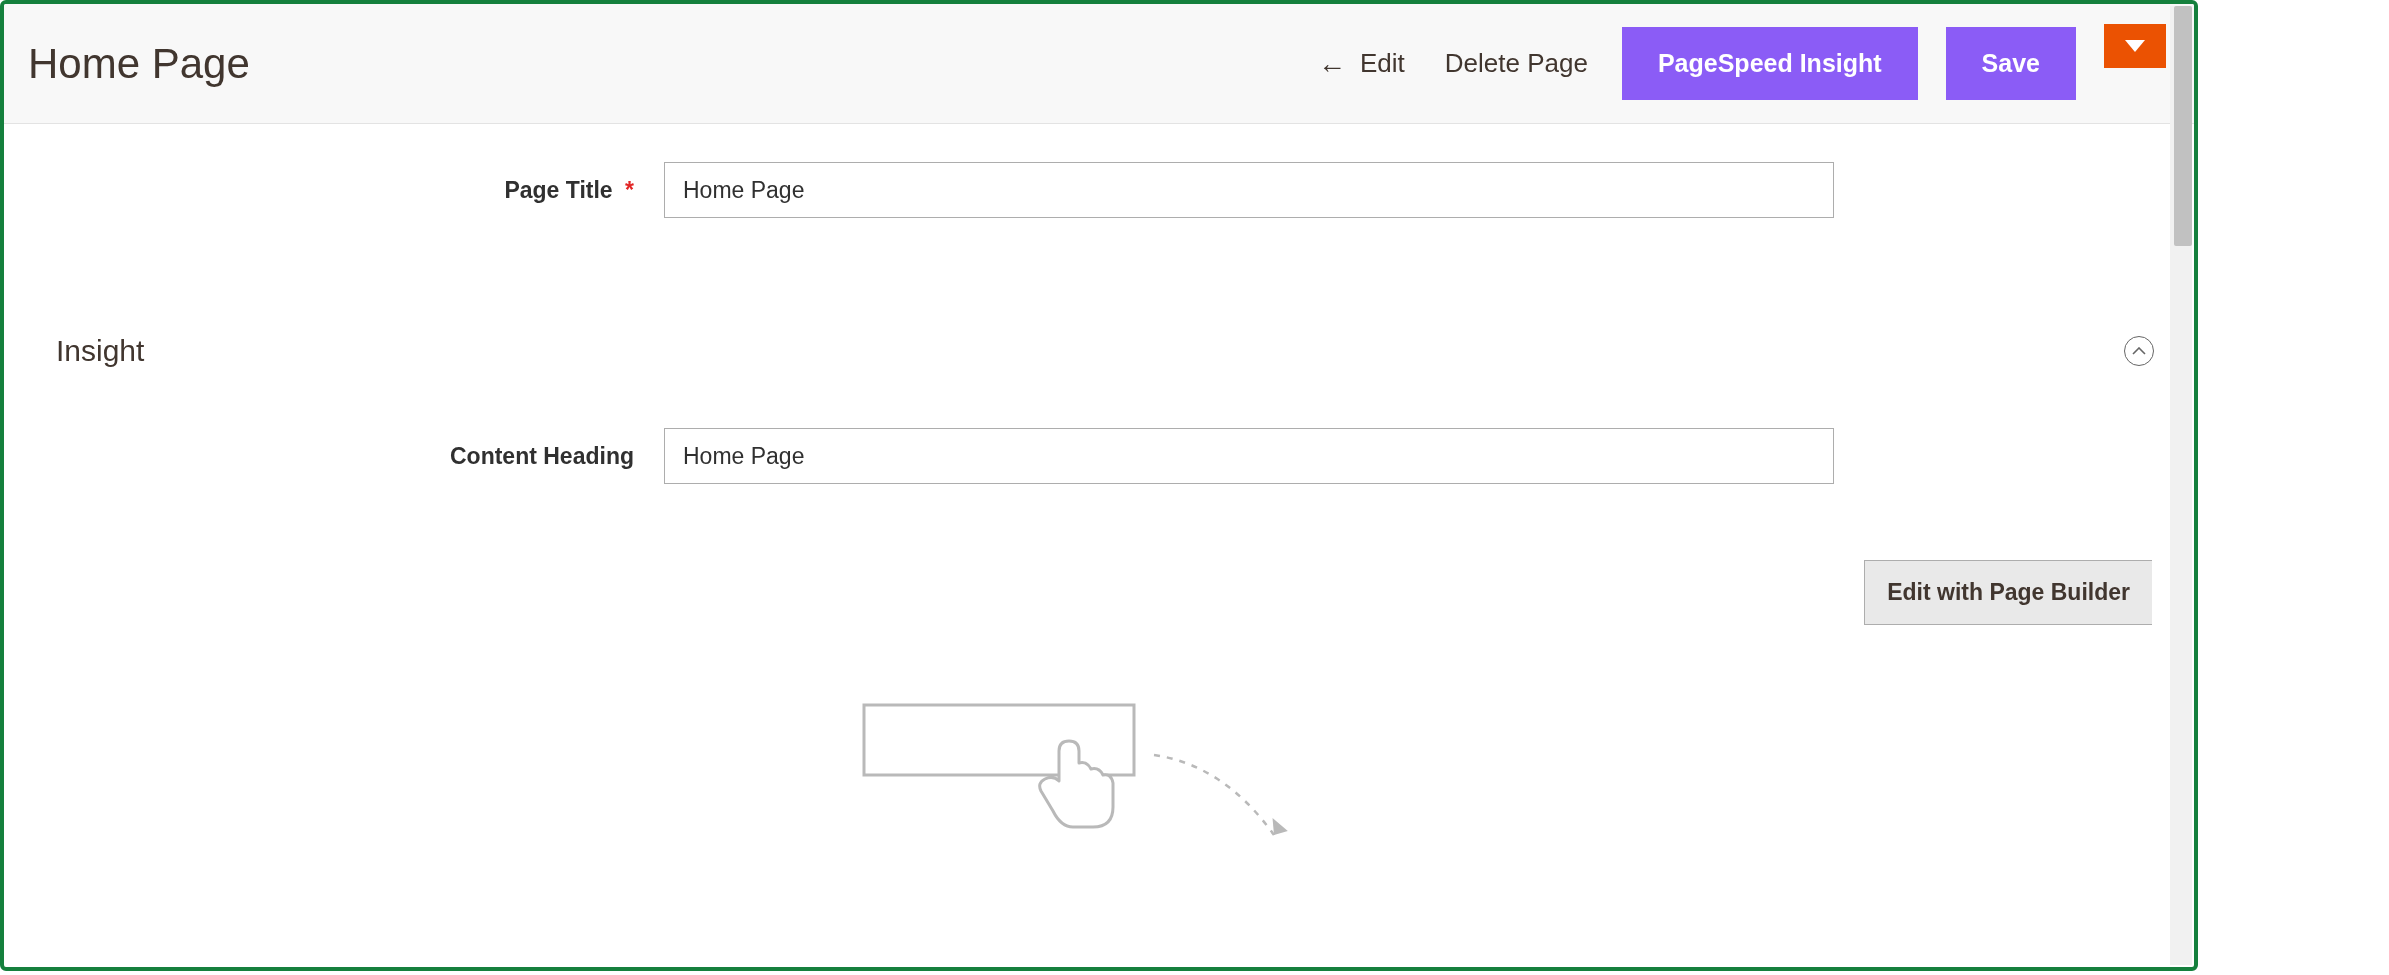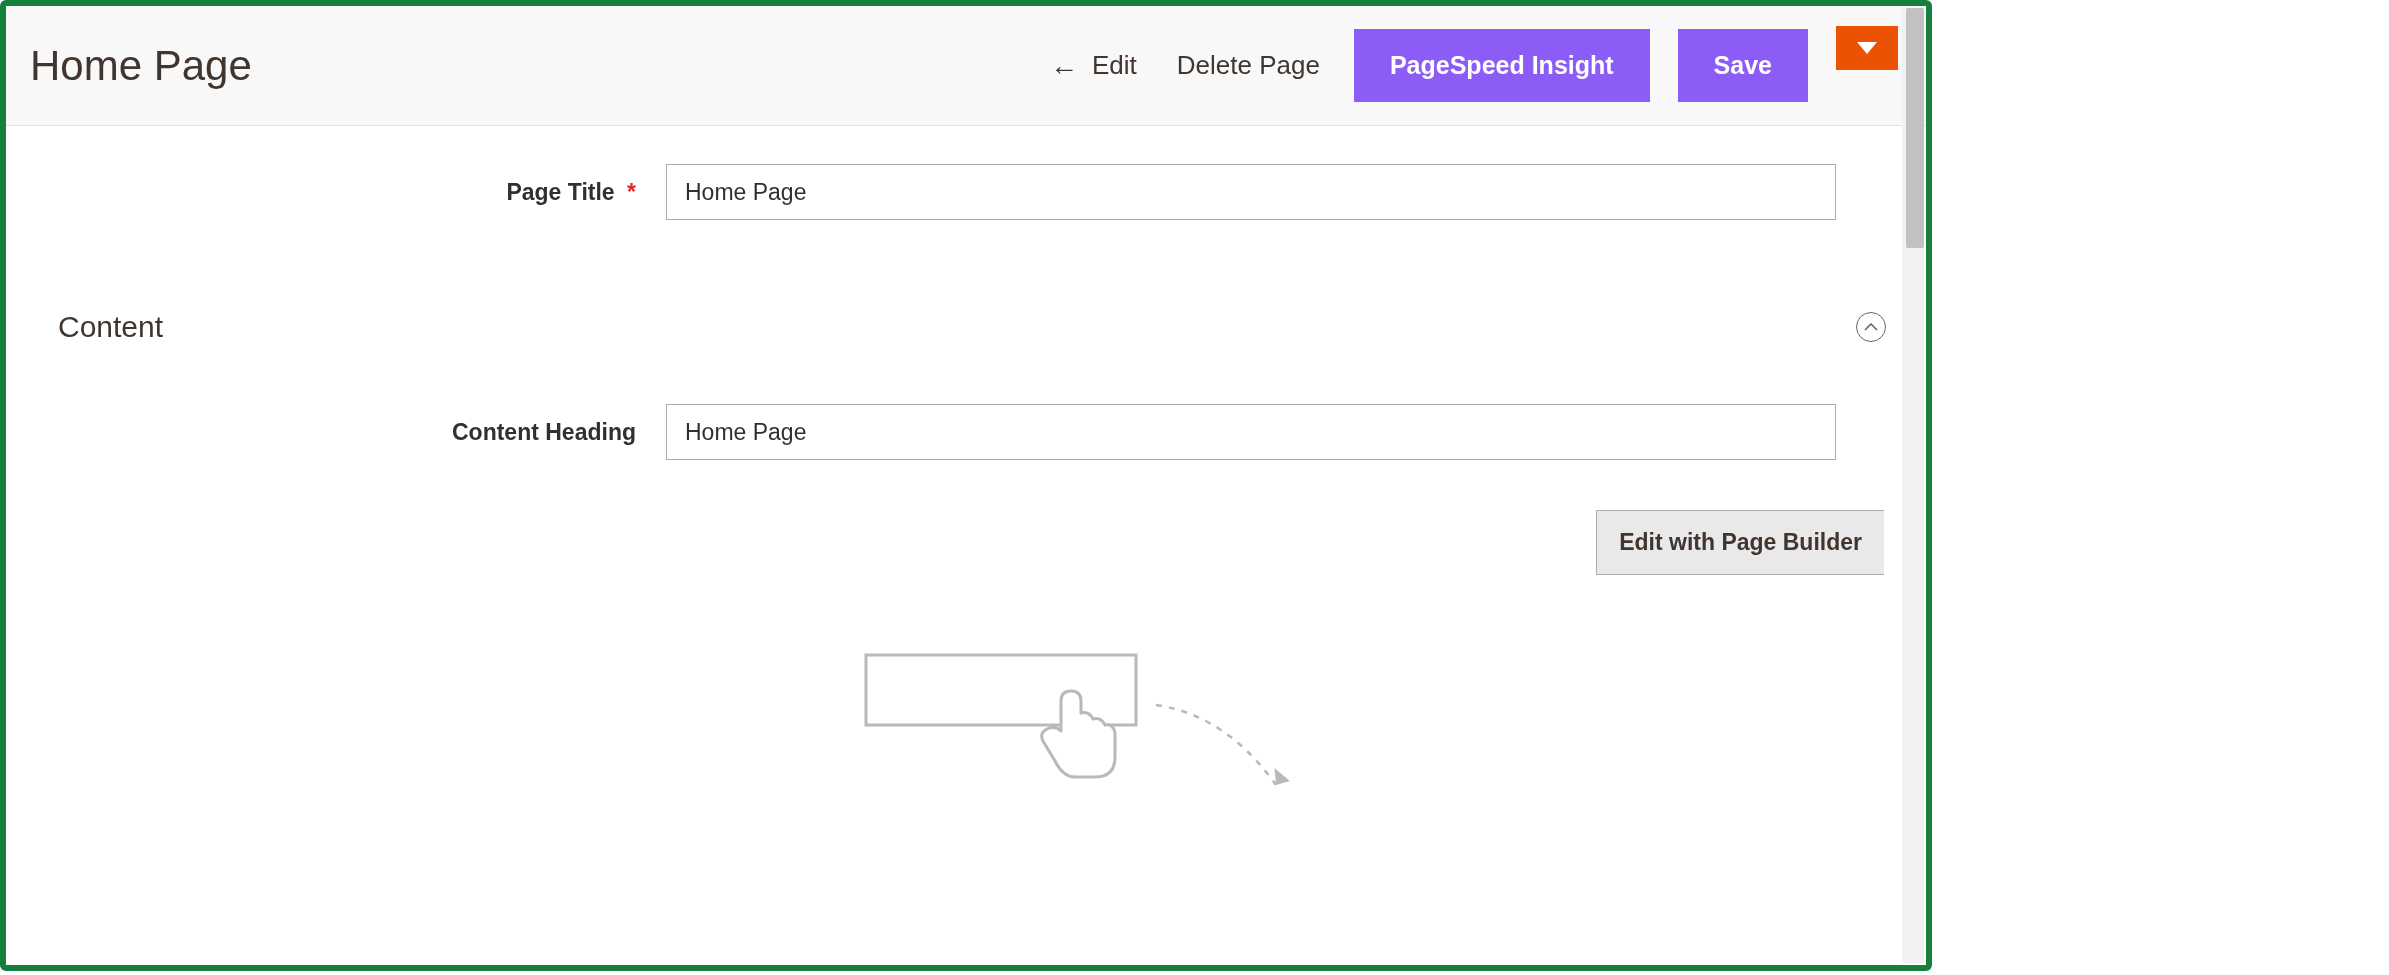--- a/index.html
+++ b/index.html
@@ -2,23 +2,23 @@
 <html><head>
   <meta charset="utf-8">
   <style>
     * { box-sizing: border-box; margin: 0; padding: 0; }
     body {
       font-family: 'Helvetica Neue', Helvetica, Arial, sans-serif;
       background: #fff;
       color: #333;
     }
     .frame {
-      border: 6px solid #15803d;
+      border: 4px solid #15803d;
       border-radius: 6px;
-      width: 1932px;
+      width: 2198px;
       height: 971px;
       margin: 0;
       overflow: hidden;
       position: relative;
       background: #fff;
     }
     .header {
       background: #f8f8f8;
       border-bottom: 1px solid #e3e3e3;
       display: flex;
@@ -75,21 +75,21 @@
       justify-content: center;
       cursor: pointer;
       position: relative;
       top: -18px;
     }
     .btn-dropdown svg { display:block; }
     .form-area { padding: 38px 30px 0 30px; }
     .field-row {
       display: flex;
       align-items: center;
-      margin-bottom: 50px;
+      margin-bottom: 76px;
     }
     .field-label {
       width: 630px;
       text-align: right;
       font-size: 23px;
       color: #303030;
       font-weight: 600;
       padding-right: 30px;
     }
     .req { color: #e22626; margin-left: 6px; }
@@ -197,21 +197,21 @@
   <div class="form-area">
     <div class="field-row">
       <label class="field-label">
         <span>Page Title</span>
         <span class="req">*</span>
       </label>
       <input class="text-input" type="text" value="Home Page" style="">
     </div>
 
     <div class="section-row">
-      <div class="section-title">Content</div>
+      <div class="section-title">Insight</div>
       <div class="collapse-toggle">
         <svg width="14" height="9" viewBox="0 0 14 9">
           <polyline points="1,7 7,1 13,7" fill="none" stroke="#666" stroke-width="1.6"></polyline>
         </svg>
       </div>
     </div>
 
     <div class="field-row">
       <label class="field-label">
         <span>Content Heading</span>

